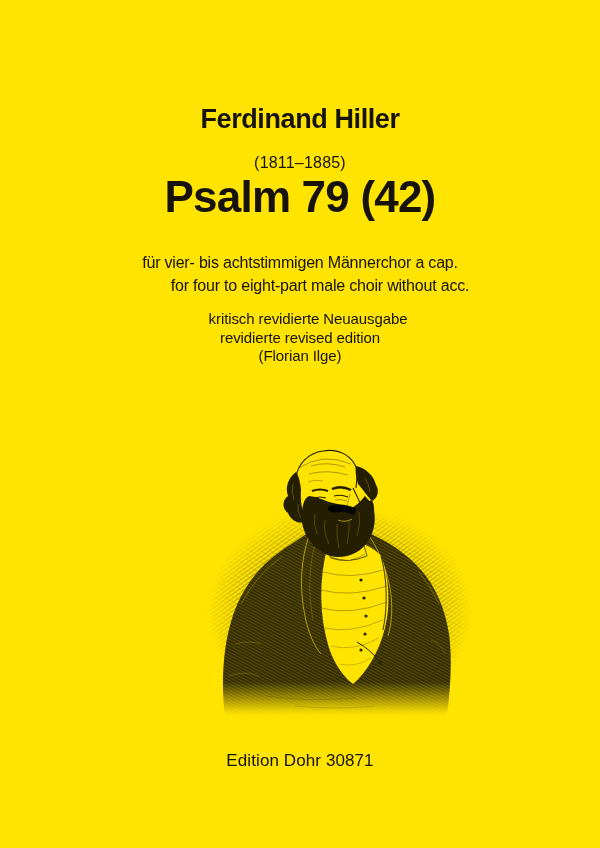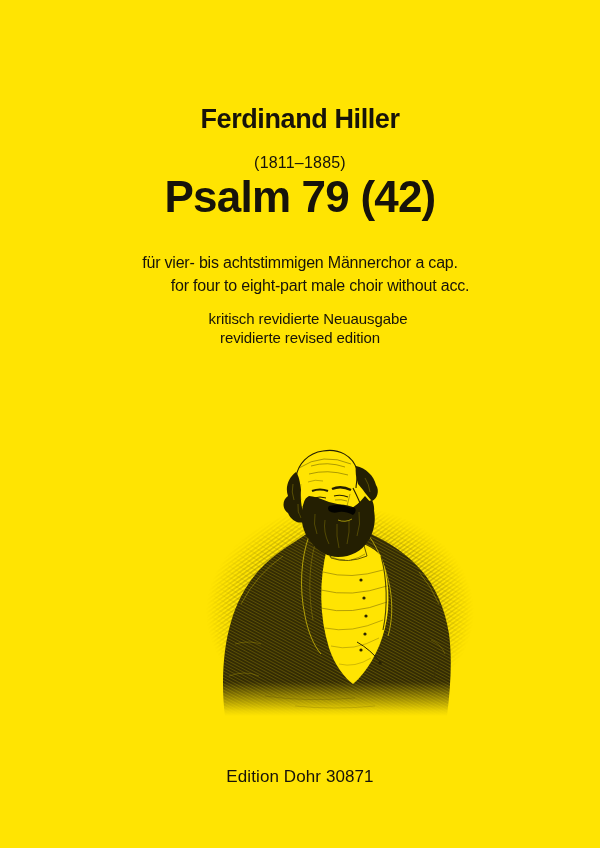--- a/index.html
+++ b/index.html
@@ -69,38 +69,38 @@
     width: 270px;
     height: 272px;
   }
   .portrait svg { display: block; width: 270px; height: 272px; }
   .imprint {
     top: 749px;
     font-size: 17px;
     line-height: 24px;
     font-weight: 500;
     letter-spacing: 0.1px;
-    margin-top: 16px;
   }
 </style>
 </head>
 <body>
 
 <div class="page">
 
   <h1 class="centered composer-name">Ferdinand Hiller</h1>
   <p class="centered composer-dates">(1811–1885)</p>
 
   <h2 class="centered work-title">Psalm 79 (42)</h2>
 
   <p class="centered scoring-de">für vier- bis achtstimmigen Männerchor a cap.</p>
   <p class="centered scoring-en">for four to eight-part male choir without acc.</p>
 
   <p class="centered edition-de">kritisch revidierte Neuausgabe</p>
   <p class="centered edition-en">revidierte revised edition</p>
+  <p class="centered edition-editor">(Florian Ilge)</p>
 
   <figure class="portrait">
     <svg viewBox="0 0 270 272" xmlns="http://www.w3.org/2000/svg">
       <defs>
         <pattern id="hbg" patternUnits="userSpaceOnUse" width="3.4" height="3.4" patternTransform="rotate(-36)">
           <line x1="0" y1="1.7" x2="3.4" y2="1.7" stroke="#4a3f06" stroke-width="0.7"></line>
         </pattern>
         <pattern id="hbg2" patternUnits="userSpaceOnUse" width="4.8" height="4.8" patternTransform="rotate(30)">
           <line x1="0" y1="2.4" x2="4.8" y2="2.4" stroke="#4a3f06" stroke-width="0.55"></line>
         </pattern>

